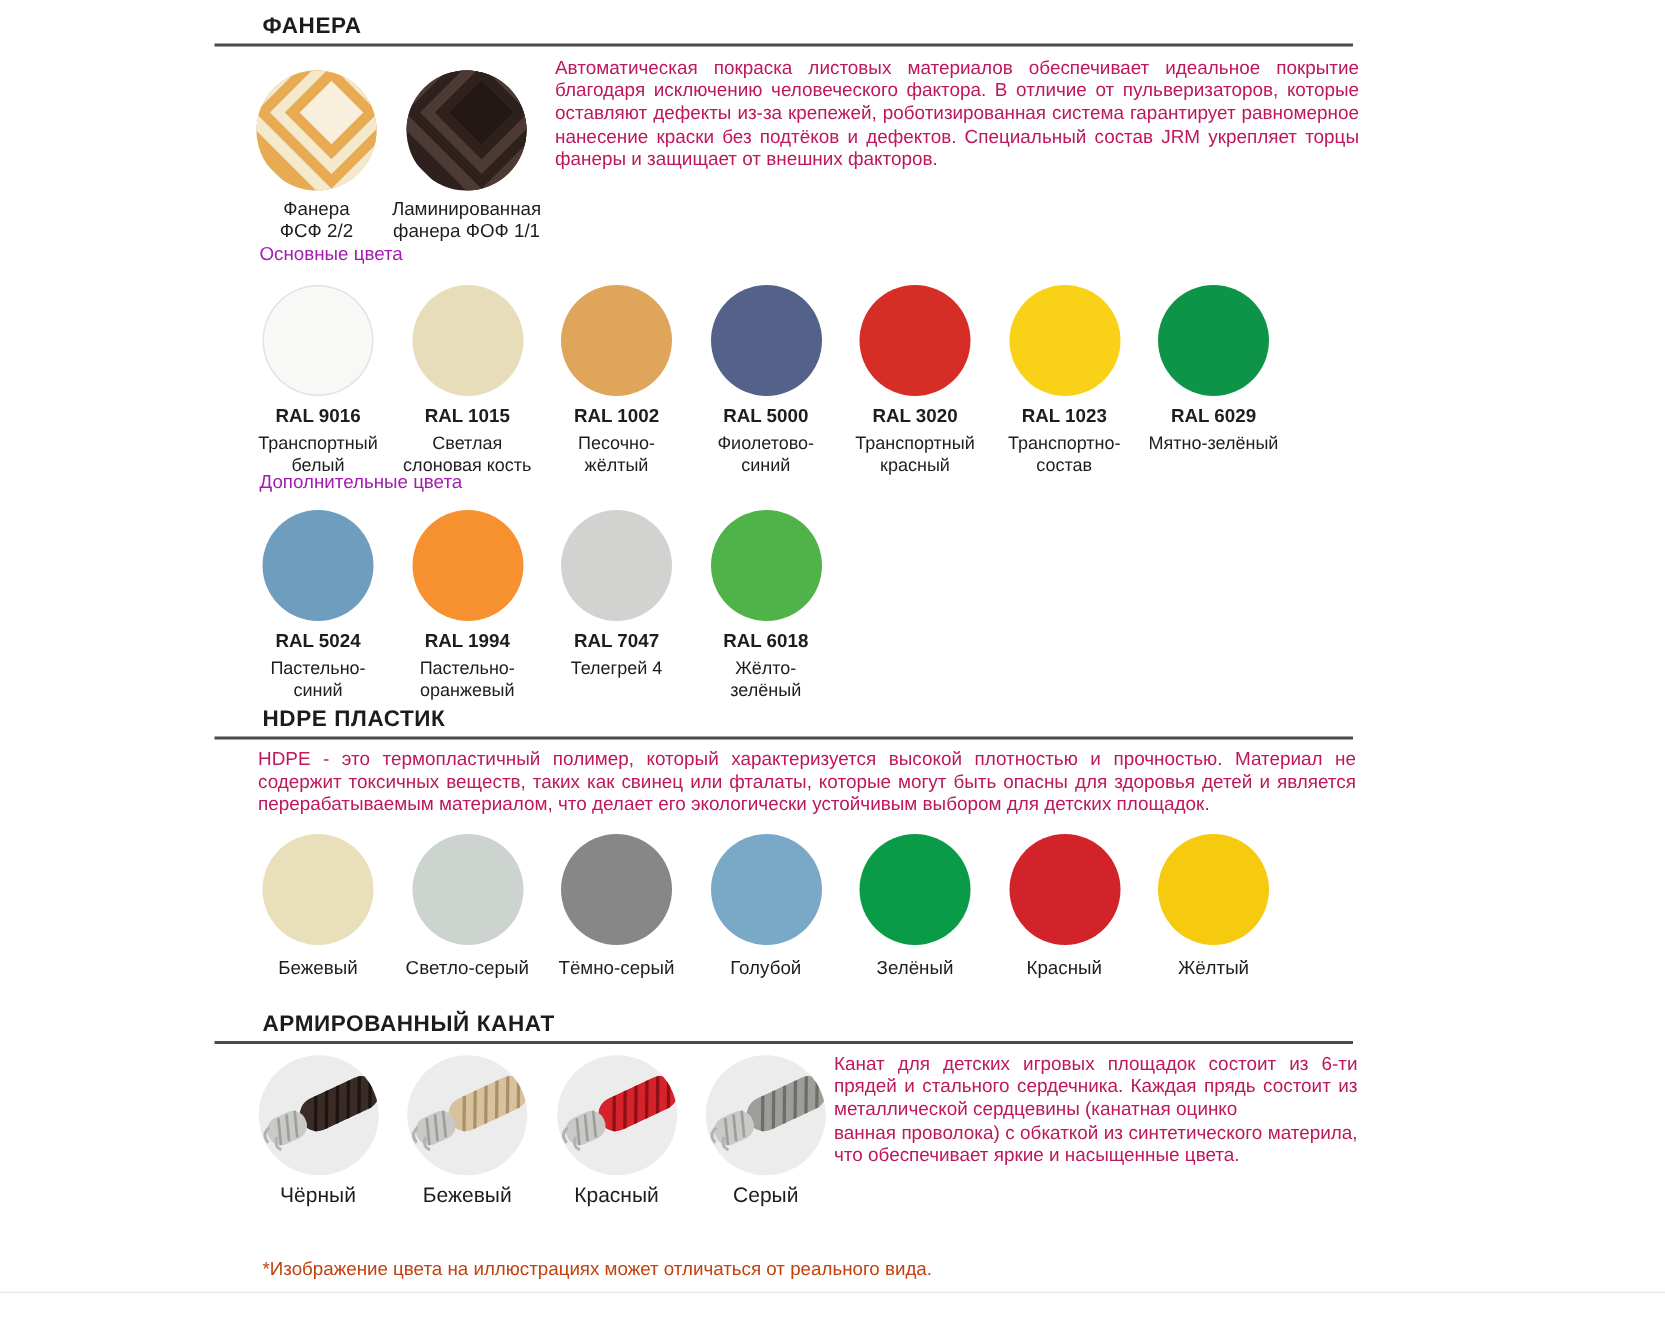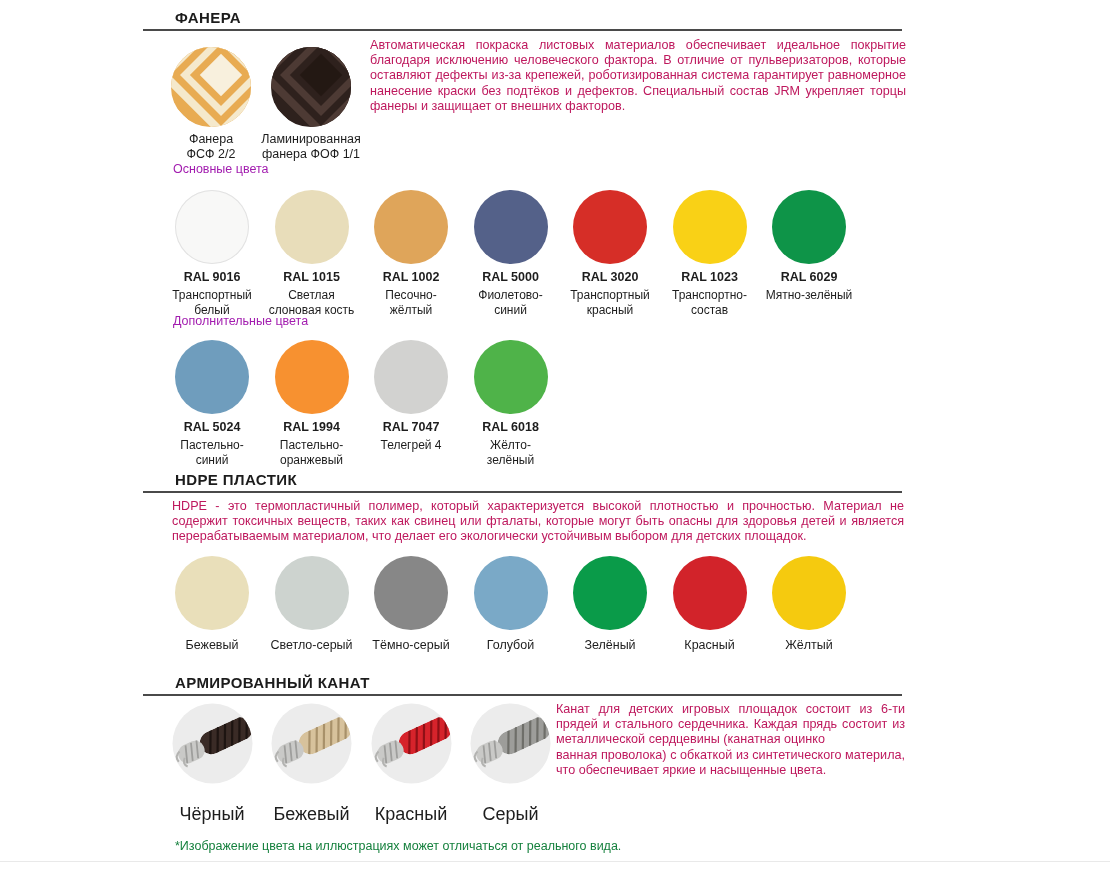--- a/index.html
+++ b/index.html
@@ -13,22 +13,22 @@
   .group-label{font-size:12.5px;font-weight:normal;color:#a21caf;white-space:nowrap}
   .color-item{width:100px;text-align:center}
   .swatch{width:74px;height:74px;border-radius:50%;margin:0 auto}
   .swatch.ring{box-shadow:inset 0 0 0 1px #e2e2e2}
   .code{font-size:12.5px;font-weight:bold;margin-top:6px;white-space:nowrap}
   .cname{font-size:12px;line-height:14.5px;white-space:pre-line;margin-top:4px}
   .hdpe-name{font-size:12.5px;margin-top:8px;white-space:nowrap}
   .ply-item{width:120px;text-align:center}
   .ply-label{font-size:12.5px;line-height:15px;white-space:pre-line;margin-top:5px}
   .rope-item{width:100px;text-align:center}
-  .rope-name{font-size:18px;margin-top:20px;white-space:nowrap}
-  .footnote{font-size:12.5px;color:#15803d;white-space:nowrap}
+  .rope-name{font-size:14px;margin-top:4px;white-space:nowrap}
+  .footnote{font-size:12.5px;color:#c2410c;white-space:nowrap}
   .bottom-line{height:1px;background:#e9e9e9}
   svg{display:block;margin:0 auto}
 </style>
 </head>
 <body>
 
 <div class="abs sec-title" style="left:175px;top:9px">ФАНЕРА</div>
 <div class="abs rule" style="left:143px;top:29px;width:759px"></div>
 
 <div class="abs ply-item" style="left:151px;top:47px">

